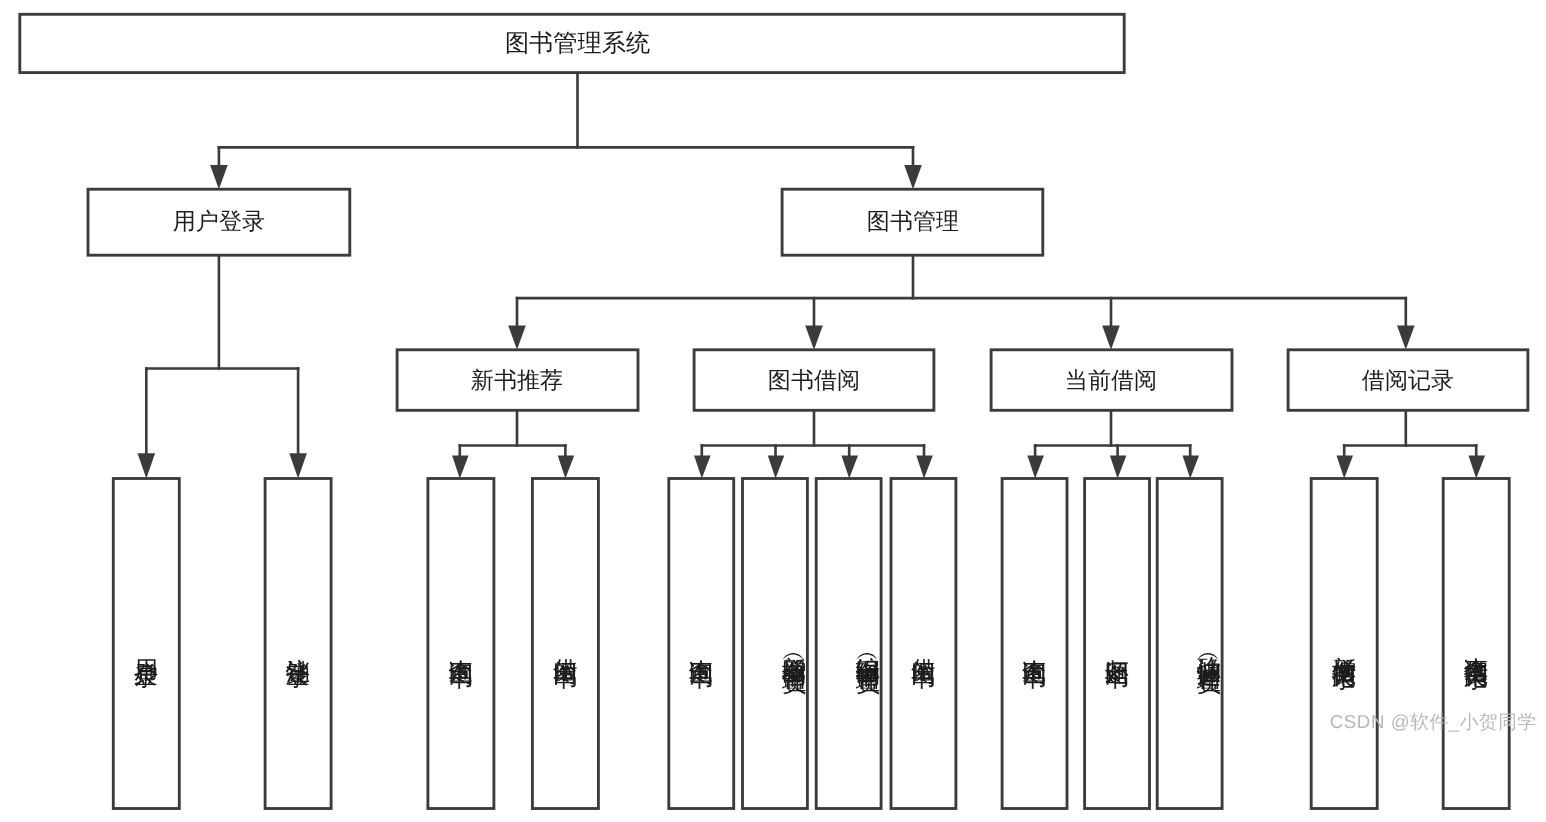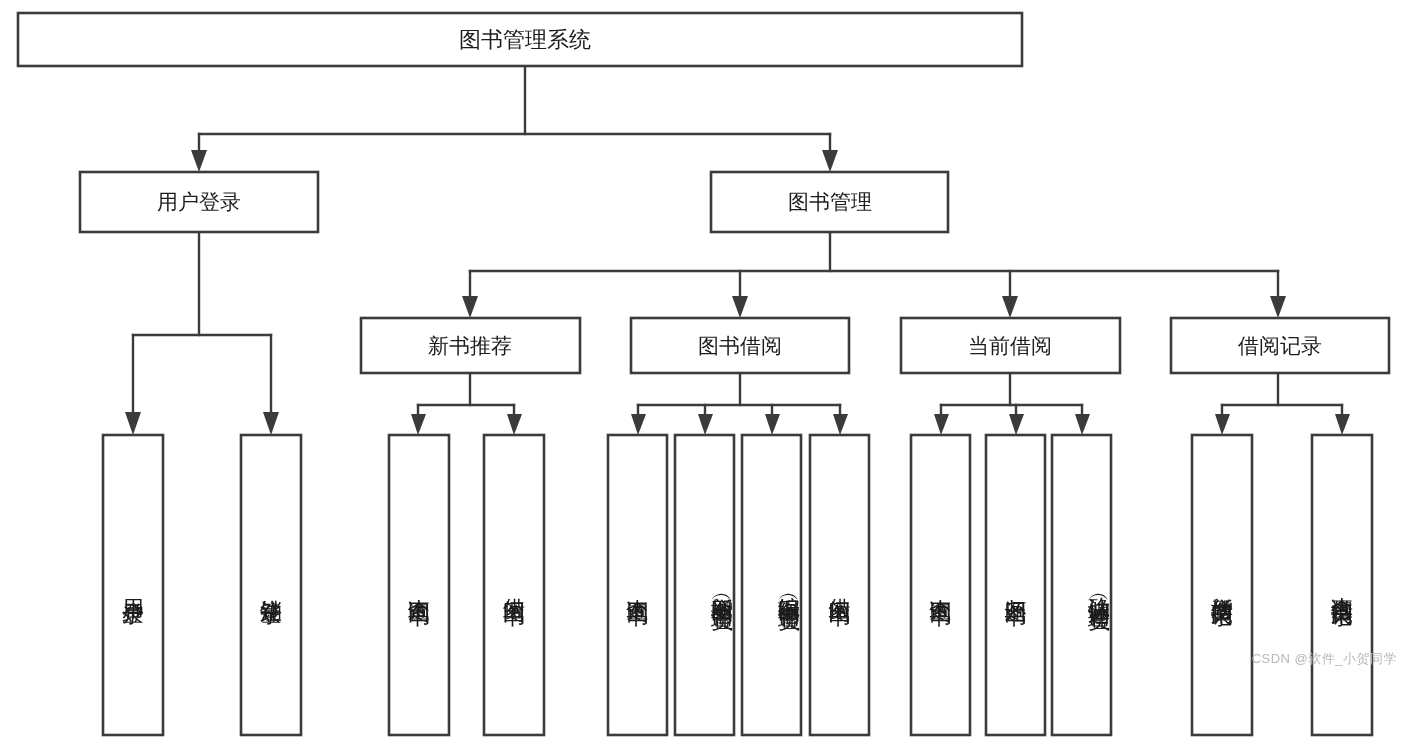--- a/index.html
+++ b/index.html
@@ -71,21 +71,21 @@
     pointer-events: none;
   }
   .vlabel.centered {
     align-items: center;
   }
   #watermark {
     position: absolute;
     right: 8px;
     bottom: 5px;
     font-family: "Liberation Sans", "DejaVu Sans", sans-serif;
-    font-size: 13px;
+    font-size: 17px;
     color: #b8b8b8;
     white-space: nowrap;
     letter-spacing: 0.5px;
   }
 </style>
 </head>
 <body>
 
 <div id="diagram-root">
 

